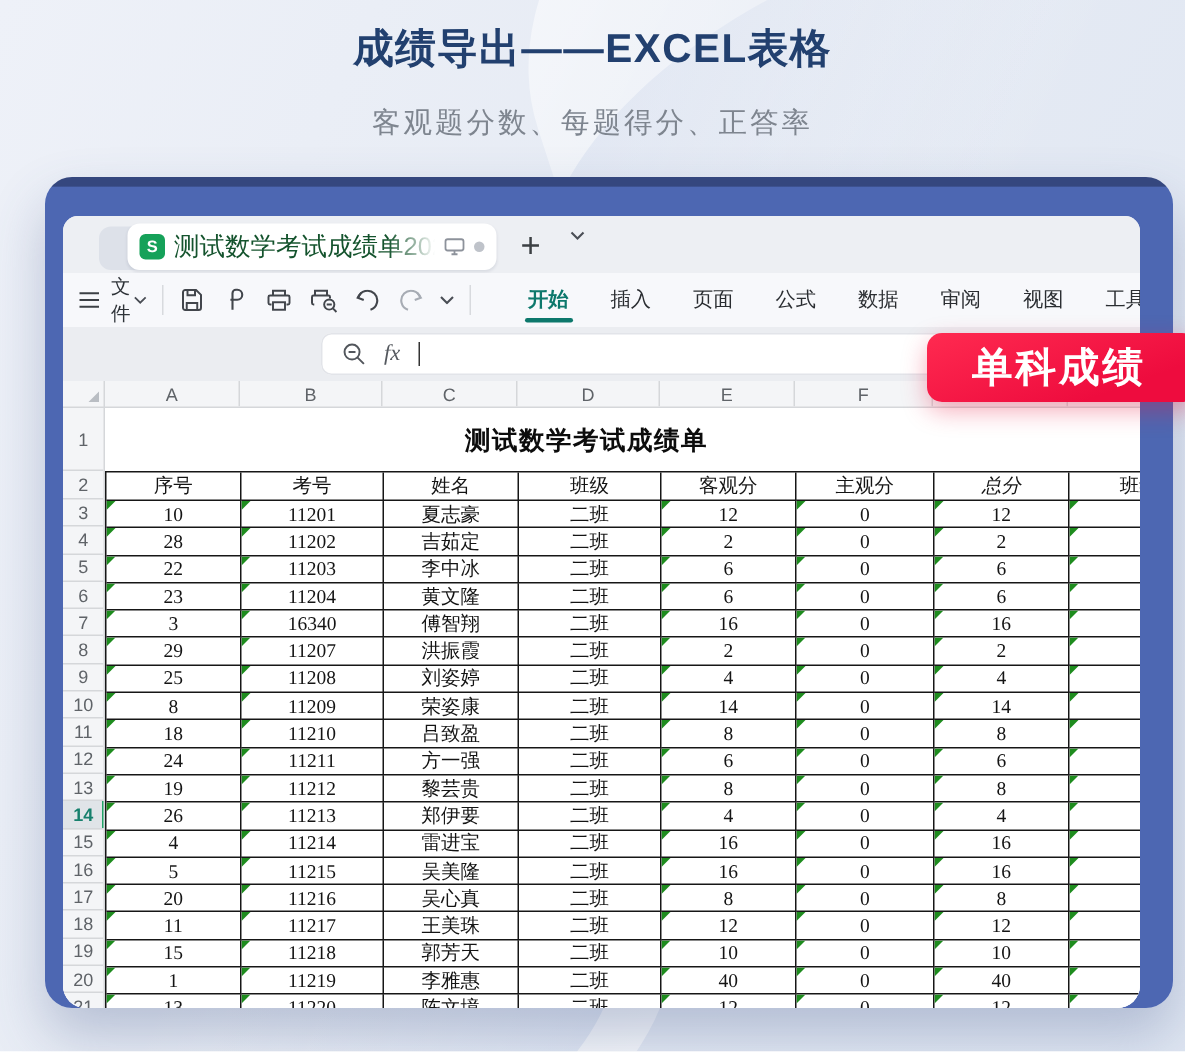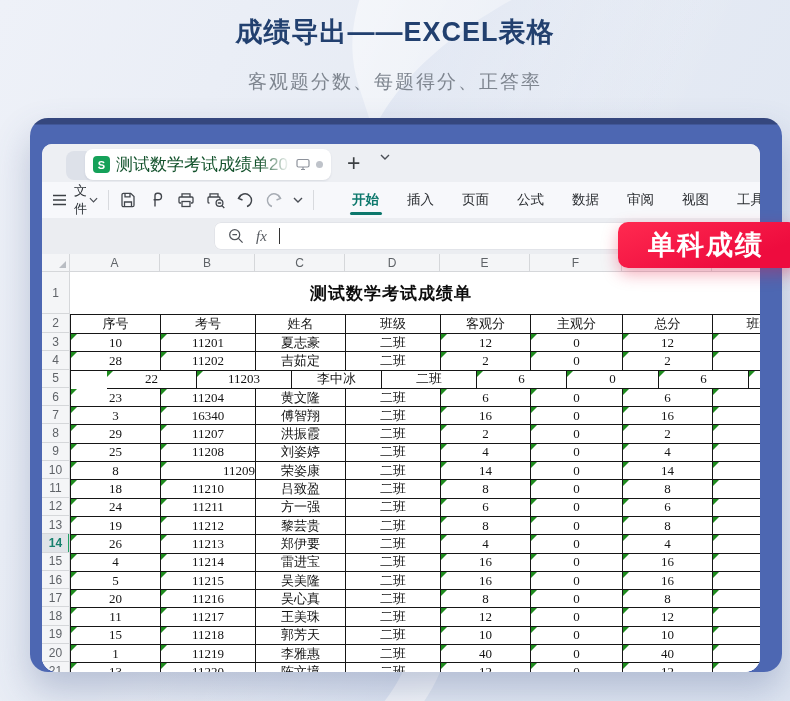--- a/index.html
+++ b/index.html
@@ -276,21 +276,21 @@
                 </div>
                 <div class="cell" style="width: 95px; height: 19px;">
                   <span>班级</span>
                 </div>
                 <div class="cell" style="width: 90px; height: 19px;">
                   <span>客观分</span>
                 </div>
                 <div class="cell" style="width: 92px; height: 19px;">
                   <span>主观分</span>
                 </div>
-                <div class="cell" style="width: 90px; height: 19px;">
+                <div class="cell" style="width: 90px; height: 19px; font-style: italic;">
                   <span>总分</span>
                 </div>
                 <div class="cell" style="width: 120px; height: 19px;">
                   <span>班级排名</span>
                 </div>
               </div>
               <div class="trow">
                 <div class="cell" style="width: 90px; height: 18.3px;">
                   <span class="tri"></span>
                   <span>10</span>
@@ -348,21 +348,21 @@
                 <div class="cell" style="width: 90px; height: 18.3px;">
                   <span class="tri"></span>
                   <span>2</span>
                 </div>
                 <div class="cell" style="width: 120px; height: 18.3px;">
                   <span class="tri"></span>
                   <span></span>
                 </div>
               </div>
               <div class="trow">
-                <div class="cell" style="width: 90px; height: 18.3px; margin-left: 36px;">
+                <div class="cell" style="width: 90px; height: 18.3px;">
                   <span class="tri"></span>
                   <span>22</span>
                 </div>
                 <div class="cell" style="width: 95px; height: 18.3px;">
                   <span class="tri"></span>
                   <span>11203</span>
                 </div>
                 <div class="cell" style="width: 90px; height: 18.3px;">
                   <span>李中冰</span>
                 </div>
@@ -512,21 +512,21 @@
                 <div class="cell" style="width: 120px; height: 18.3px;">
                   <span class="tri"></span>
                   <span></span>
                 </div>
               </div>
               <div class="trow">
                 <div class="cell" style="width: 90px; height: 18.3px;">
                   <span class="tri"></span>
                   <span>8</span>
                 </div>
-                <div class="cell" style="width: 95px; height: 18.3px; justify-content: flex-end;">
+                <div class="cell" style="width: 95px; height: 18.3px;">
                   <span class="tri"></span>
                   <span>11209</span>
                 </div>
                 <div class="cell" style="width: 90px; height: 18.3px;">
                   <span>荣姿康</span>
                 </div>
                 <div class="cell" style="width: 95px; height: 18.3px;">
                   <span>二班</span>
                 </div>
                 <div class="cell" style="width: 90px; height: 18.3px;">

